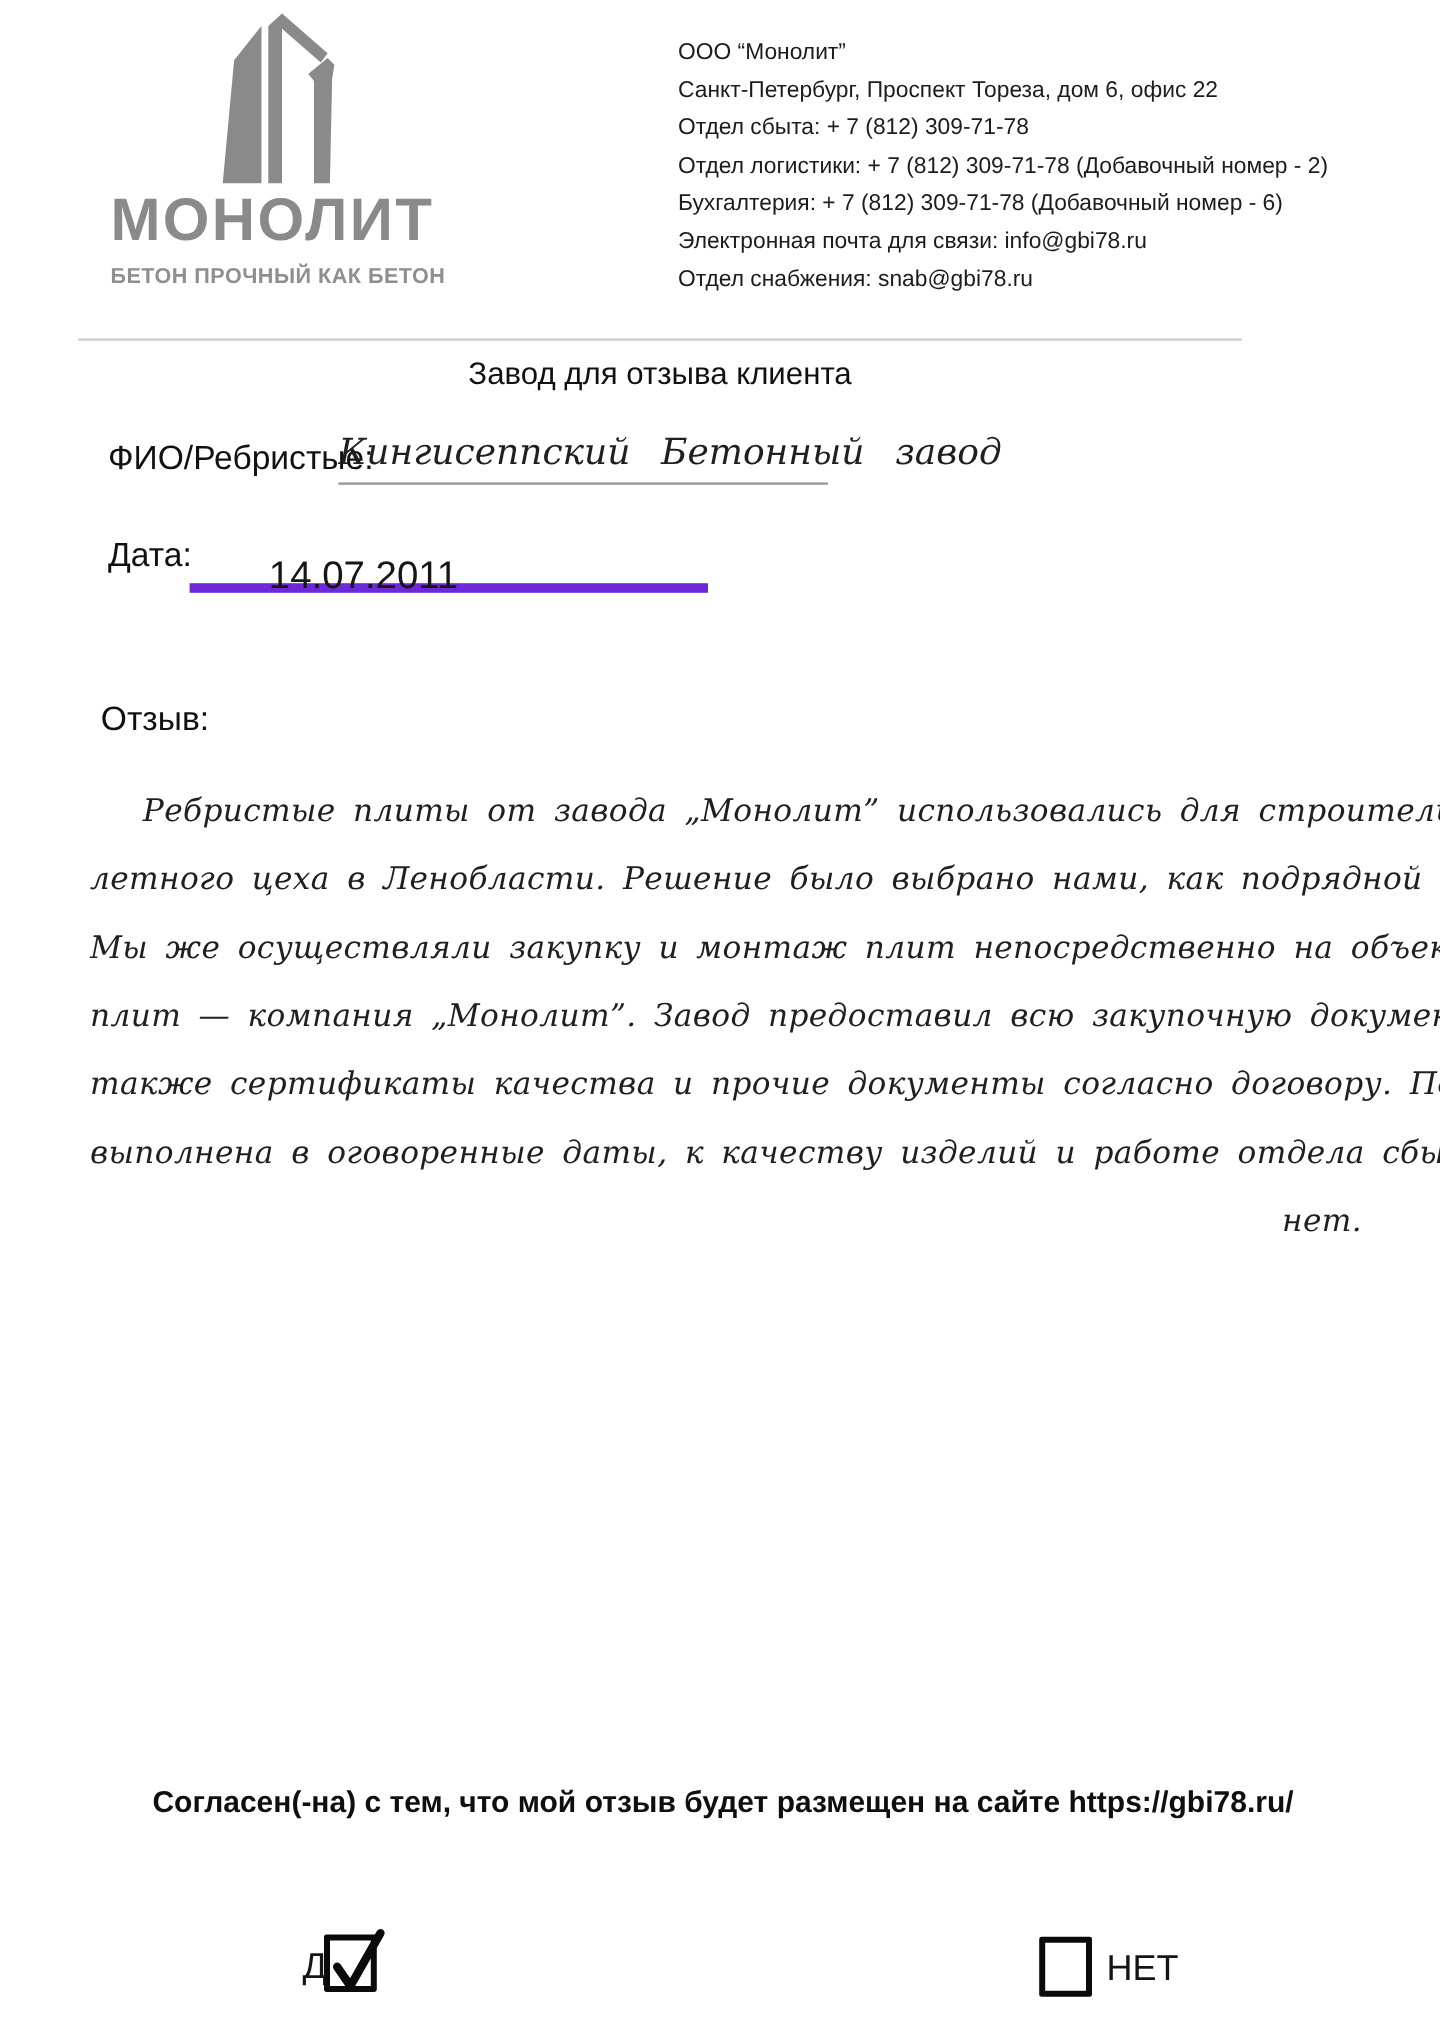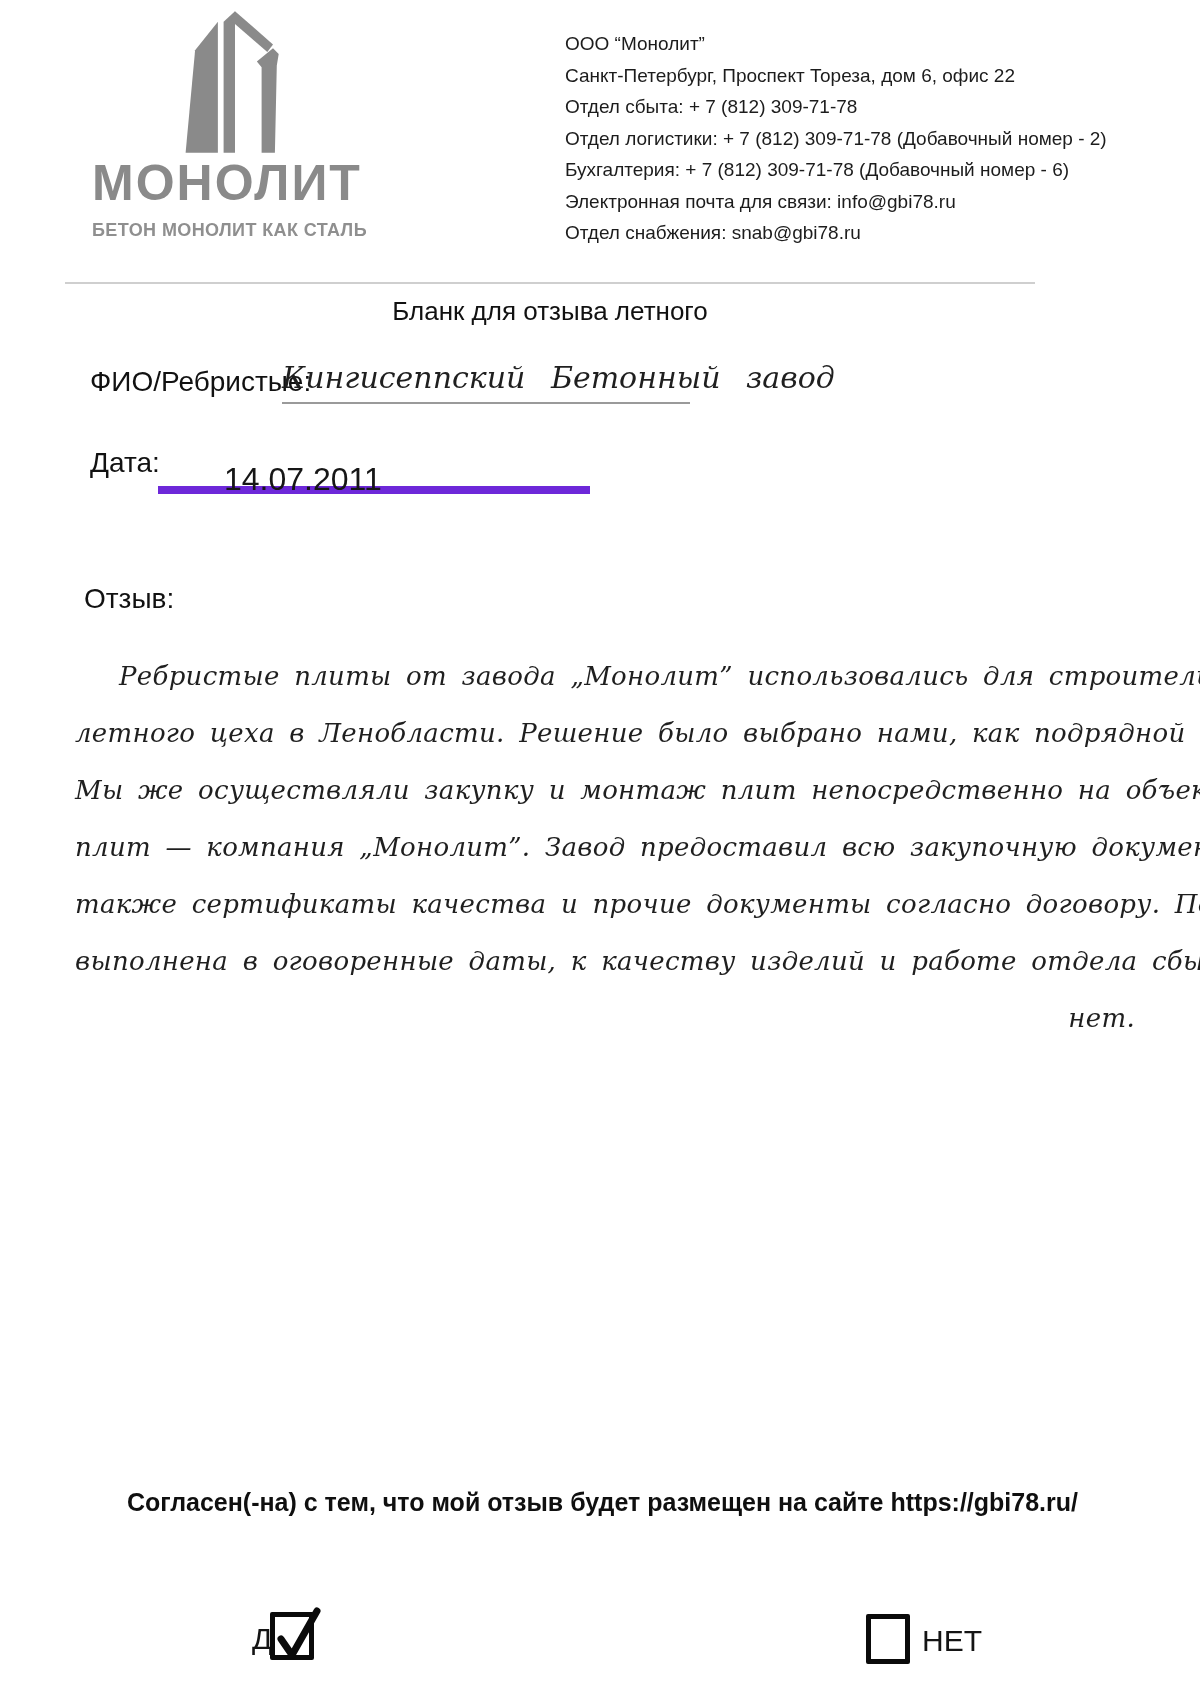--- a/index.html
+++ b/index.html
@@ -57,36 +57,36 @@
 <div class="logo">
   <svg class="logo-icon" width="152" height="148" viewBox="0 0 160 155" xmlns="http://www.w3.org/2000/svg">
     <g fill="#8a8a8a">
       <polygon points="28,152 38,44 62,14 62,152"></polygon>
       <polygon points="68,152 68,14 80,3 80,152"></polygon>
       <polygon points="80,3 120,38 114,46 76,13"></polygon>
       <polygon points="108,152 108,62 103,56 120,42 126,48 124,60 122,152"></polygon>
     </g>
   </svg>
   <div class="logo-name">МОНОЛИТ</div>
-  <div class="logo-tagline">БЕТОН МОНОЛИТ КАК СТАЛЬ</div>
+  <div class="logo-tagline">БЕТОН ПРОЧНЫЙ КАК БЕТОН</div>
 </div>
 
 <div class="contacts">
   <div class="contact-line">ООО “Монолит”</div>
   <div class="contact-line">Санкт-Петербург, Проспект Тореза, дом 6, офис 22</div>
   <div class="contact-line">Отдел сбыта: + 7 (812) 309-71-78</div>
   <div class="contact-line">Отдел логистики: + 7 (812) 309-71-78 (Добавочный номер - 2)</div>
   <div class="contact-line">Бухгалтерия: + 7 (812) 309-71-78 (Добавочный номер - 6)</div>
   <div class="contact-line">Электронная почта для связи: info@gbi78.ru</div>
   <div class="contact-line">Отдел снабжения: snab@gbi78.ru</div>
 </div>
 
 <div class="divider"></div>
 
-<div class="form-title">Бланк для отзыва летного</div>
+<div class="form-title">Завод для отзыва клиента</div>
 
 <div class="field-label fio-label">ФИО/Ребристые:</div>
 <div class="fio-value hand">Кингисеппский Бетонный завод</div>
 
 <div class="field-label date-label">Дата:</div>
 <div class="date-value">14.07.2011</div>
 
 <div class="field-label review-label">Отзыв:</div>
 
 <div class="review-text hand">

